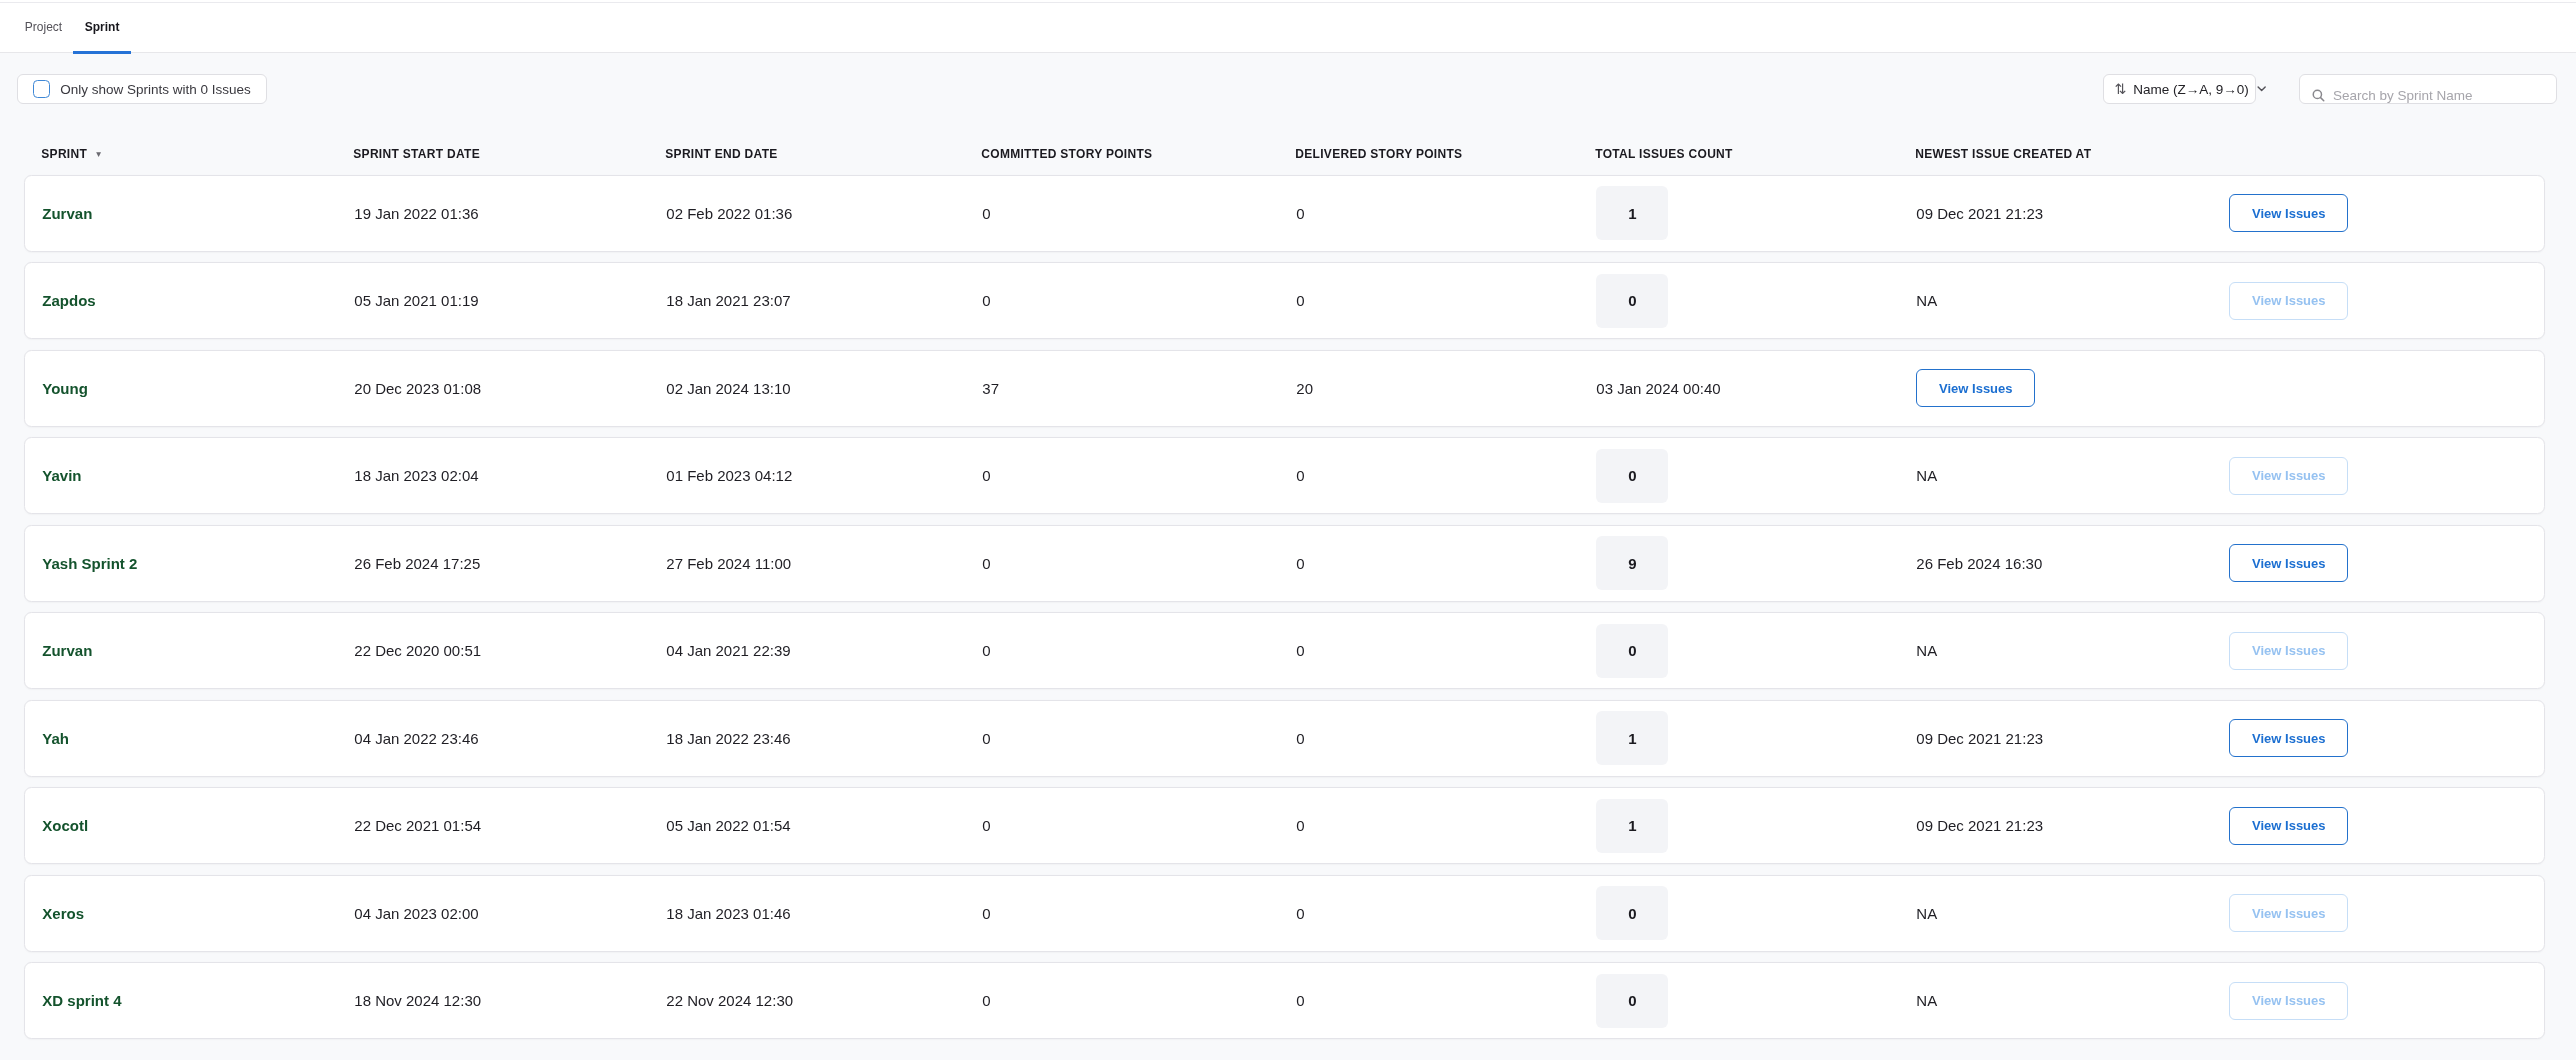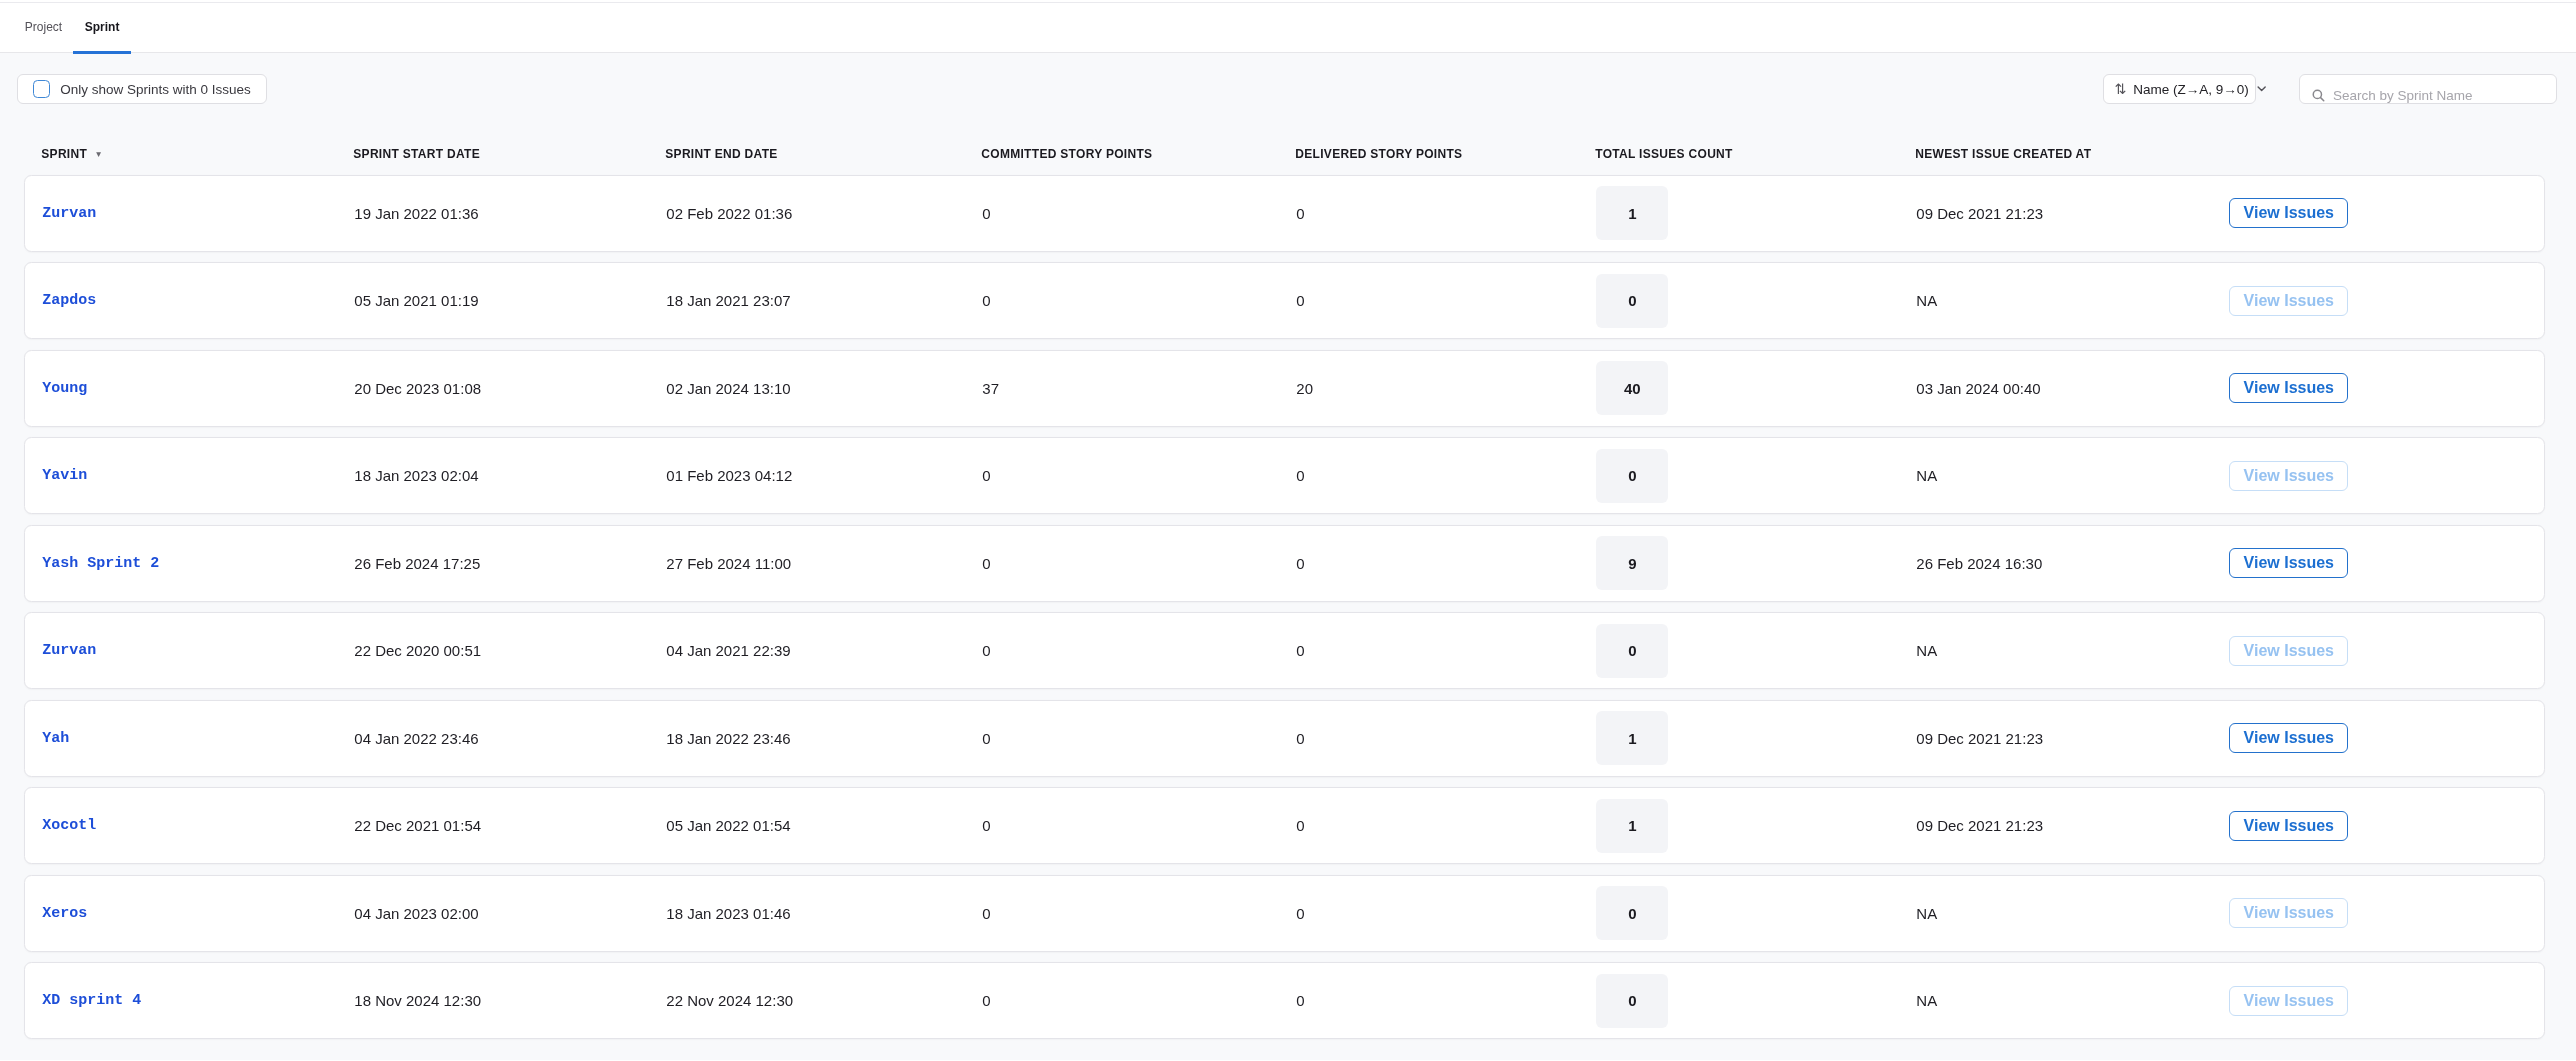--- a/index.html
+++ b/index.html
@@ -33,23 +33,23 @@
 
   
   .grid-cols { display:grid; grid-template-columns:312px 312px 316px 314px 300px 320px 313px 1fr; padding-left:17.3px; }
   .thead { margin:42px 31.5px 0 24px; height:16.5px; align-items:center; }
   .th { font-size:12px; font-weight:700; letter-spacing:0.3px; color:#1b1a20; text-transform:uppercase; white-space:nowrap; display:flex; align-items:center; }
   .tri { font-size:8.3px; color:#6b6a71; margin-left:7.5px; }
 
   .tbody { margin:12px 31.5px 0 24px; }
   .card { height:77px; background:#fff; border:1.1px solid #e4e4e9; border-radius:7.5px; margin-bottom:10.5px; align-items:center; box-shadow:0 0.8px 1.5px rgba(31,30,36,0.03); }
   .cell { font-size:15px; color:#1f1e24; white-space:nowrap; }
-  .cell.name { font-weight:700; color:#1d4ed8;font-family:Liberation Mono, monospace; }
+  .cell.name { font-weight:700; color:#14532d; }
   .badge { display:inline-flex; align-items:center; justify-content:center; width:72px; height:54px; background:#f3f4f7; border-radius:6px; font-size:15px; font-weight:700; color:#1b1a20; }
-  .view-btn { width:119px; height:30px; background:#fff; border:1.5px solid #2371cc; border-radius:6px; color:#1c6fd1; font-family:"Liberation Sans", sans-serif; font-size:16px; font-weight:700; cursor:pointer; }
+  .view-btn { width:119px; height:38px; background:#fff; border:1.5px solid #2371cc; border-radius:6px; color:#1c6fd1; font-family:"Liberation Sans", sans-serif; font-size:13px; font-weight:700; cursor:pointer; }
   .view-btn.disabled { border-color:#c6def7; color:#96c2f1; cursor:default; }
 </style>
 </head>
 <body>
 
 <div class="top-hairline"></div>
 
 <div class="tabbar">
   <div class="tab">Project</div>
   <div class="tab active">Sprint</div>
@@ -126,23 +126,20 @@
       <button class="view-btn disabled" disabled="">View Issues</button>
     </div>
   </div>
 
   <div class="card grid-cols">
     <div class="cell name">Young</div>
     <div class="cell">20 Dec 2023 01:08</div>
     <div class="cell">02 Jan 2024 13:10</div>
     <div class="cell">37</div>
     <div class="cell">20</div>
-    <div class="cell">
-      <span class="badge">40</span>
-    </div>
     <div class="cell">03 Jan 2024 00:40</div>
     <div class="cell">
       <button class="view-btn">View Issues</button>
     </div>
   </div>
 
   <div class="card grid-cols">
     <div class="cell name">Yavin</div>
     <div class="cell">18 Jan 2023 02:04</div>
     <div class="cell">01 Feb 2023 04:12</div>

